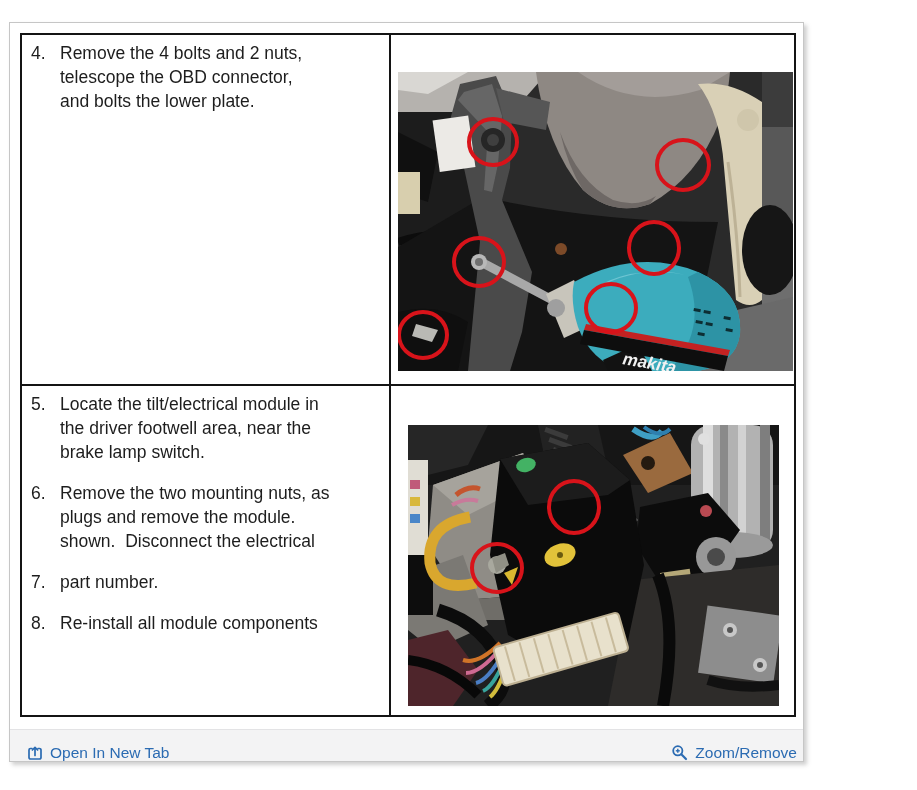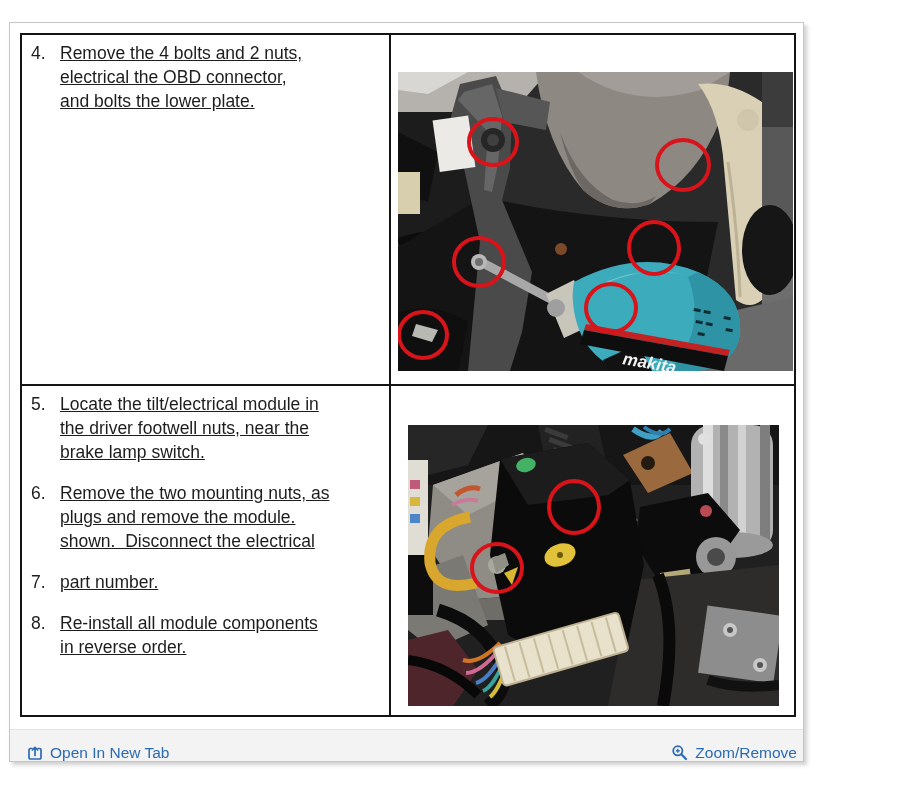--- a/index.html
+++ b/index.html
@@ -23,21 +23,21 @@
   .cell-text {
     width:369px; border-right:2px solid #141414;
     padding:6px 4px 0 9px; color:#1d1d1d;
     font-size:17.5px; line-height:24px;
   }
   .cell-photo { flex:1; position:relative; background:#fff; }
 
   .step { display:flex; margin-bottom:17px; }
   .step-num { width:29px; flex-shrink:0; }
   .step-lines { flex:1; }
-  .line { white-space:pre-wrap;text-decoration:underline; }
+  .line { white-space:pre-wrap; }
 
   .photo { position:absolute; overflow:hidden; }
   .photo1 { left:7px;  top:37px; width:395px; height:299px; }
   .photo2 { left:17px; top:39px; width:371px; height:281px; }
   .photo svg { display:block; }
 
   .footer-bar {
     position:absolute; left:0; right:0; bottom:0; height:32px;
     background:#f3f3f4; border-top:1px solid #e3e3e5;
     display:flex; align-items:center; justify-content:space-between;
@@ -56,21 +56,21 @@
   <div class="panel">
 
     <div class="doc-table">
 
       <div class="trow trow1">
         <div class="cell-text">
           <div class="step">
             <span class="step-num">4.</span>
             <span class="step-lines">
               <div class="line">Remove the 4 bolts and 2 nuts,</div>
-              <div class="line">electrical the OBD connector,</div>
+              <div class="line">telescope the OBD connector,</div>
               <div class="line">and bolts the lower plate.</div>
             </span>
           </div>
         </div>
         <div class="cell-photo">
           <div class="photo photo1">
             <svg width="395" height="299" viewBox="0 0 395 299">
               <rect width="395" height="299" fill="#2a2a2a"></rect>
 
               <polygon points="0,0 150,0 120,34 58,60 0,48" fill="#b5b2ae"></polygon>
@@ -148,21 +148,21 @@
         </div>
       </div>
 
       <div class="trow trow2">
         <div class="cell-text">
 
           <div class="step">
             <span class="step-num">5.</span>
             <span class="step-lines">
               <div class="line">Locate the tilt/electrical module in</div>
-              <div class="line">the driver footwell nuts, near the</div>
+              <div class="line">the driver footwell area, near the</div>
               <div class="line">brake lamp switch.</div>
             </span>
           </div>
 
           <div class="step">
             <span class="step-num">6.</span>
             <span class="step-lines">
               <div class="line">Remove the two mounting nuts, as</div>
               <div class="line">plugs and remove the module.</div>
               <div class="line">shown.  Disconnect the electrical</div>
@@ -173,21 +173,20 @@
             <span class="step-num">7.</span>
             <span class="step-lines">
               <div class="line">part number.</div>
             </span>
           </div>
 
           <div class="step">
             <span class="step-num">8.</span>
             <span class="step-lines">
               <div class="line">Re-install all module components</div>
-              <div class="line">in reverse order.</div>
             </span>
           </div>
 
         </div>
         <div class="cell-photo">
           <div class="photo photo2">
             <svg width="371" height="281" viewBox="0 0 371 281">
               <rect width="371" height="281" fill="#202020"></rect>
               <rect x="0" y="0" width="371" height="60" fill="#161616"></rect>
               <polygon points="0,0 80,0 60,40 0,55" fill="#262626"></polygon>

